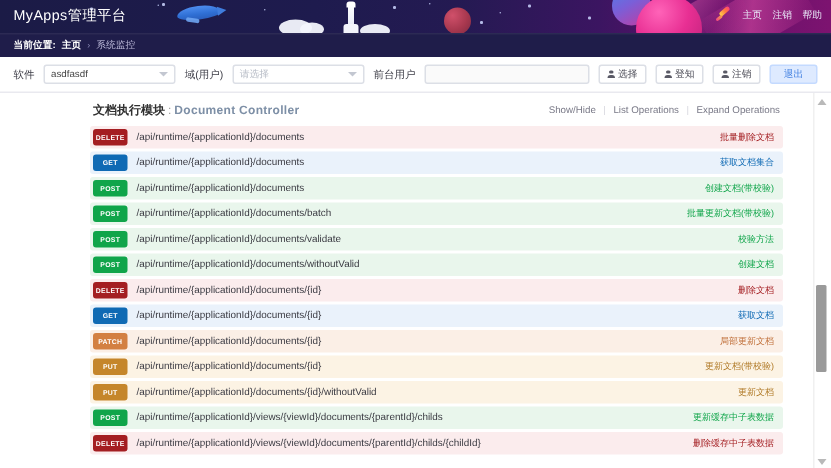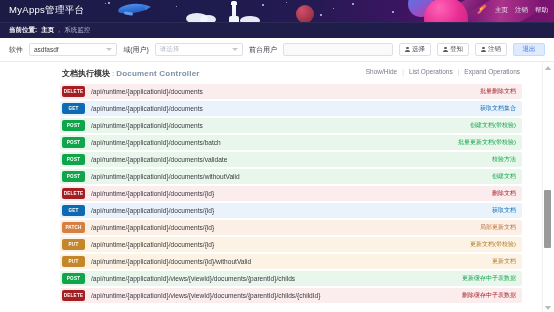--- a/index.html
+++ b/index.html
@@ -139,21 +139,21 @@
   .person-icon:after{
     content:"";position:absolute;left:0;top:3.2px;width:5px;height:2.6px;
     border-radius:2.5px 2.5px 0 0;background:#5a5a66;
   }
 
   
   .content{position:relative;height:252px;background:#ffffff;overflow:hidden;}
   .inner{position:absolute;left:60px;top:0;width:462px;}
 
   .sec-head{
-    display:flex;align-items:flex-start;justify-content:space-between;
+    display:flex;align-items:center;justify-content:space-between;
     padding:6px 2px 5px 2px;
   }
   .sec-title{font-size:8px;color:#303030;font-weight:bold;white-space:nowrap;}
   .sec-title .sep{color:#9a9a9a;font-weight:normal;margin:0 2px;}
   .sec-title .eng{color:#7d8fa6;font-weight:bold;letter-spacing:.2px;}
   .sec-links{display:flex;align-items:center;gap:5px;font-size:6.5px;color:#7a7a88;}
   .sec-links a{color:#7a7a88;text-decoration:none;white-space:nowrap;cursor:pointer;}
   .sec-links .bar{color:#d6d6de;}
 
   .op-row{

